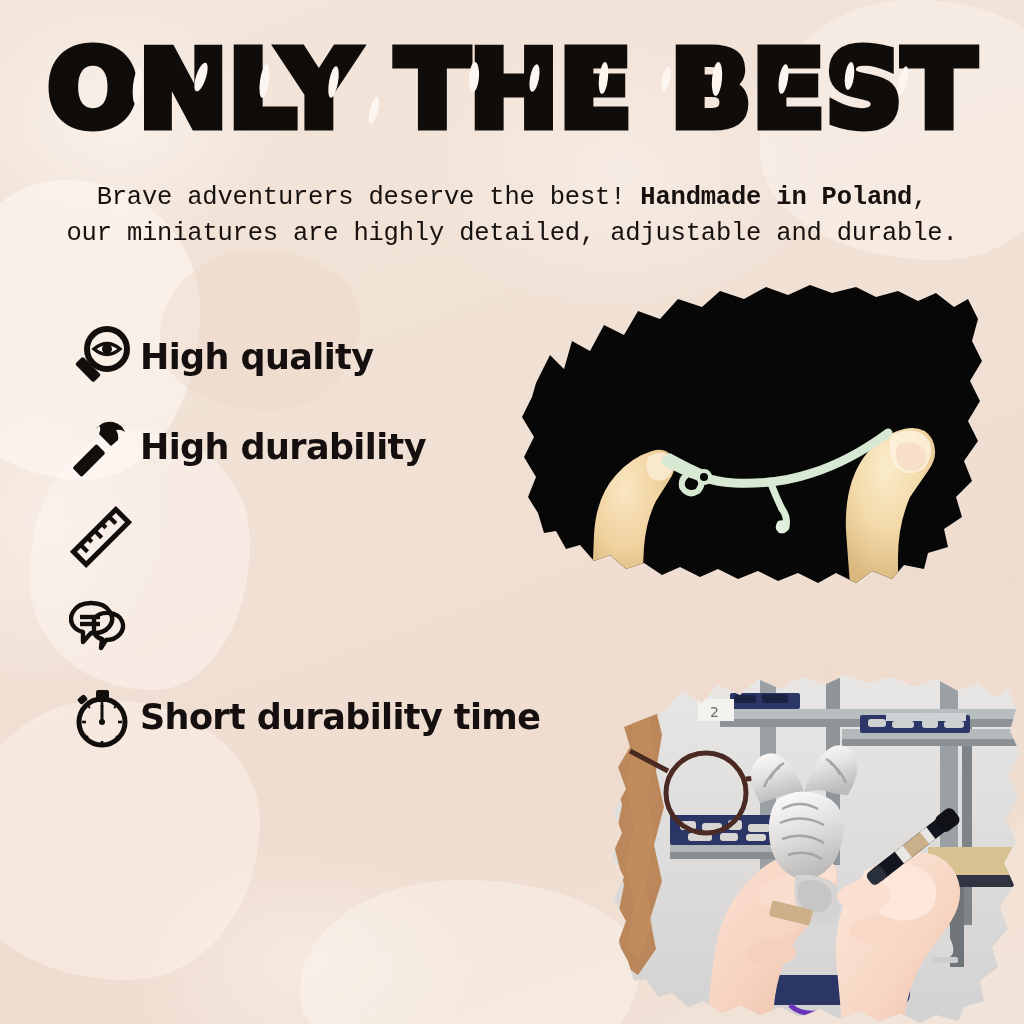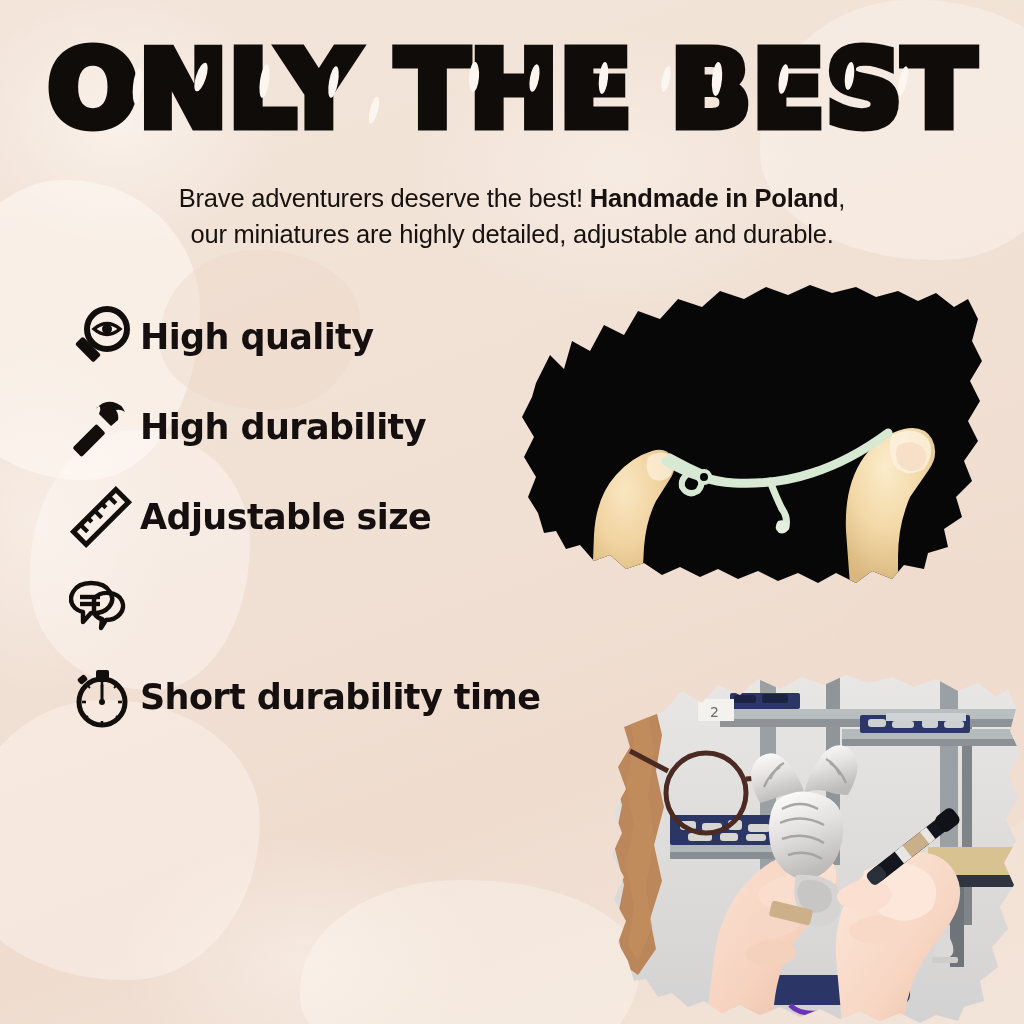--- a/index.html
+++ b/index.html
@@ -60,35 +60,35 @@
     pointer-events: none;
   }
 
   
   #subtitle {
     position: absolute;
     left: 62px;
     top: 180px;
     width: 900px;
     text-align: center;
-    font-family: Liberation Sans, sans-serif;
+    font-family: Liberation Mono, monospace;
     font-size: 25.5px;
     line-height: 36px;
     color: #17120f;
     letter-spacing: -0.2px;
   }
   #subtitle b {
     font-weight: 700;
   }
 
   
   #features {
     position: absolute;
     left: 62px;
-    top: 292px;
+    top: 312px;
     width: 700px;
   }
   .feature {
     position: relative;
     height: 90px;
     display: flex;
     align-items: center;
   }
   .feature .ficon {
     width: 78px;
@@ -200,21 +200,20 @@
             <g stroke="#120e0c" stroke-width="4.2">
               <line x1="12" y1="23" x2="12" y2="33"></line>
               <line x1="22" y1="23" x2="22" y2="29"></line>
               <line x1="32" y1="23" x2="32" y2="33"></line>
               <line x1="42" y1="23" x2="42" y2="29"></line>
               <line x1="52" y1="23" x2="52" y2="33"></line>
             </g>
           </g>
         </svg>
       </div>
-      <div class="flabel">Adjustable size</div>
     </div>
 
     <div class="feature">
       <div class="ficon">
         <svg width="64" height="64" viewBox="0 0 64 64">
           <g fill="none" stroke="#120e0c" stroke-width="4.4" stroke-linejoin="round">
             <path d="M37 45 q9 0 14 -6 q5 -6 2 -13 q-3 -7 -13 -8 q-10 -1 -15 6 l0 14 q3 5 8 6 l-1 9 z"></path>
             <path d="M22 8 q-13 0 -18 9 q-5 9 2 16 q3 3 8 4 l0 10 8 -9 q12 1 18 -6 q6 -7 1 -15 q-5 -9 -19 -9 z"></path>
             <line x1="11" y1="22" x2="31" y2="22"></line>
             <line x1="11" y1="29" x2="31" y2="29"></line>

